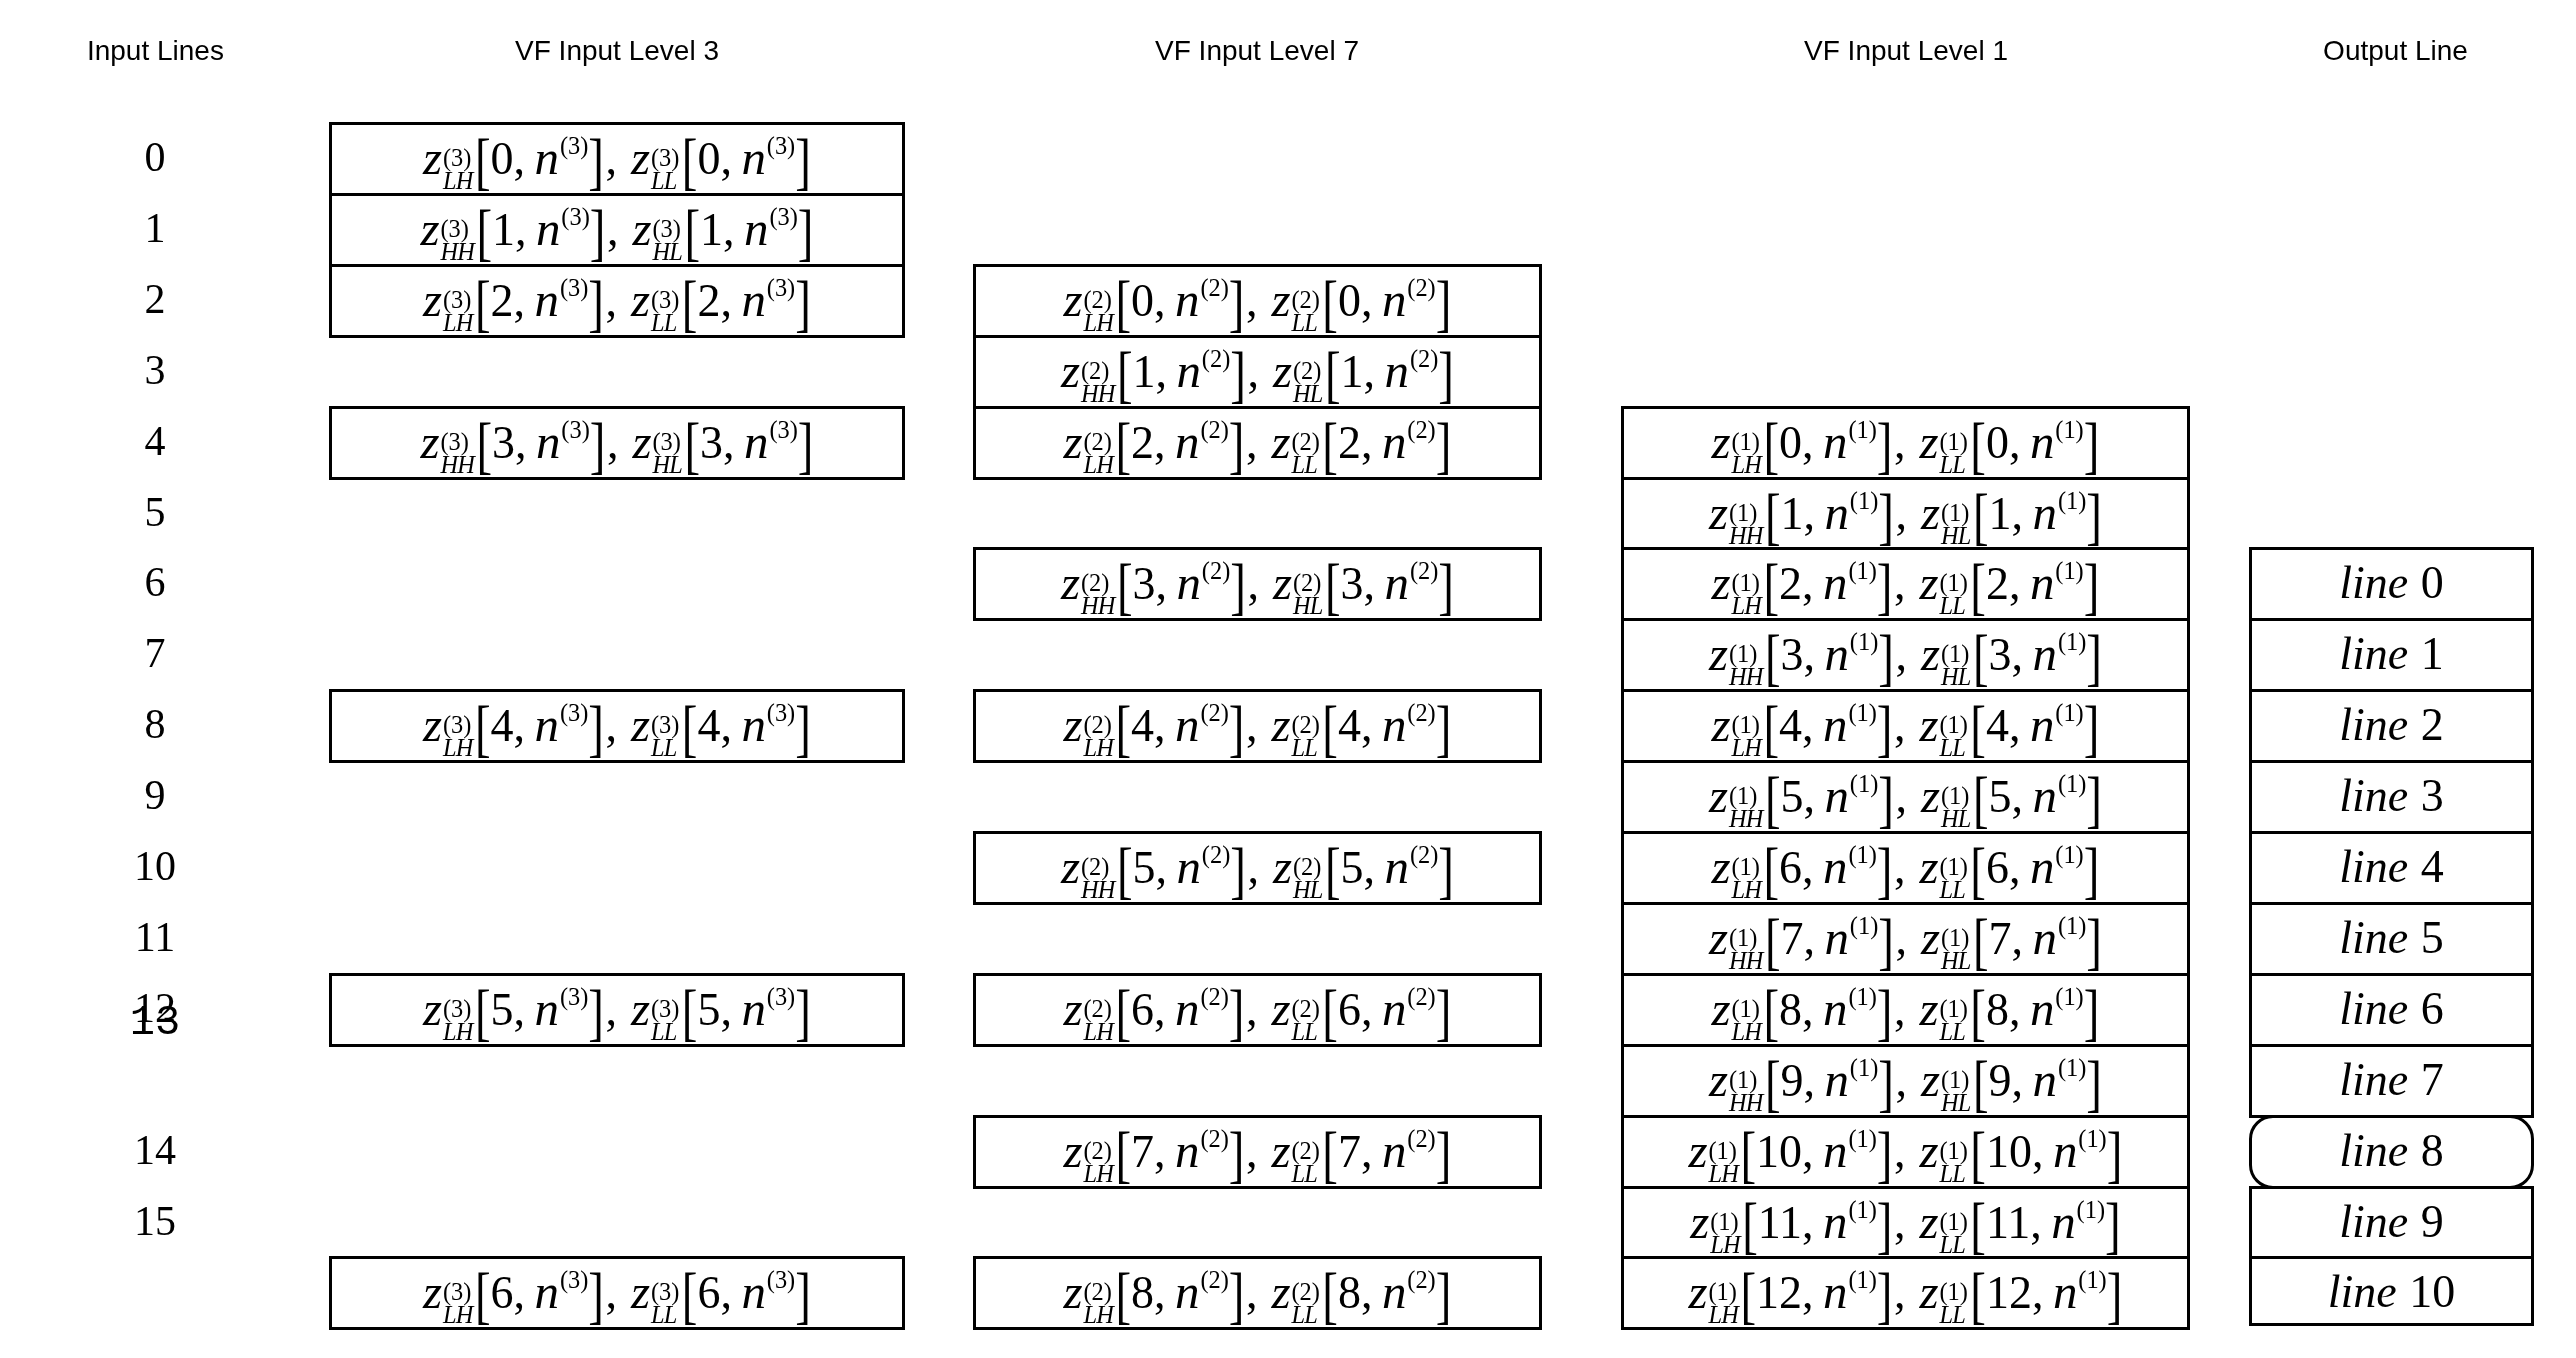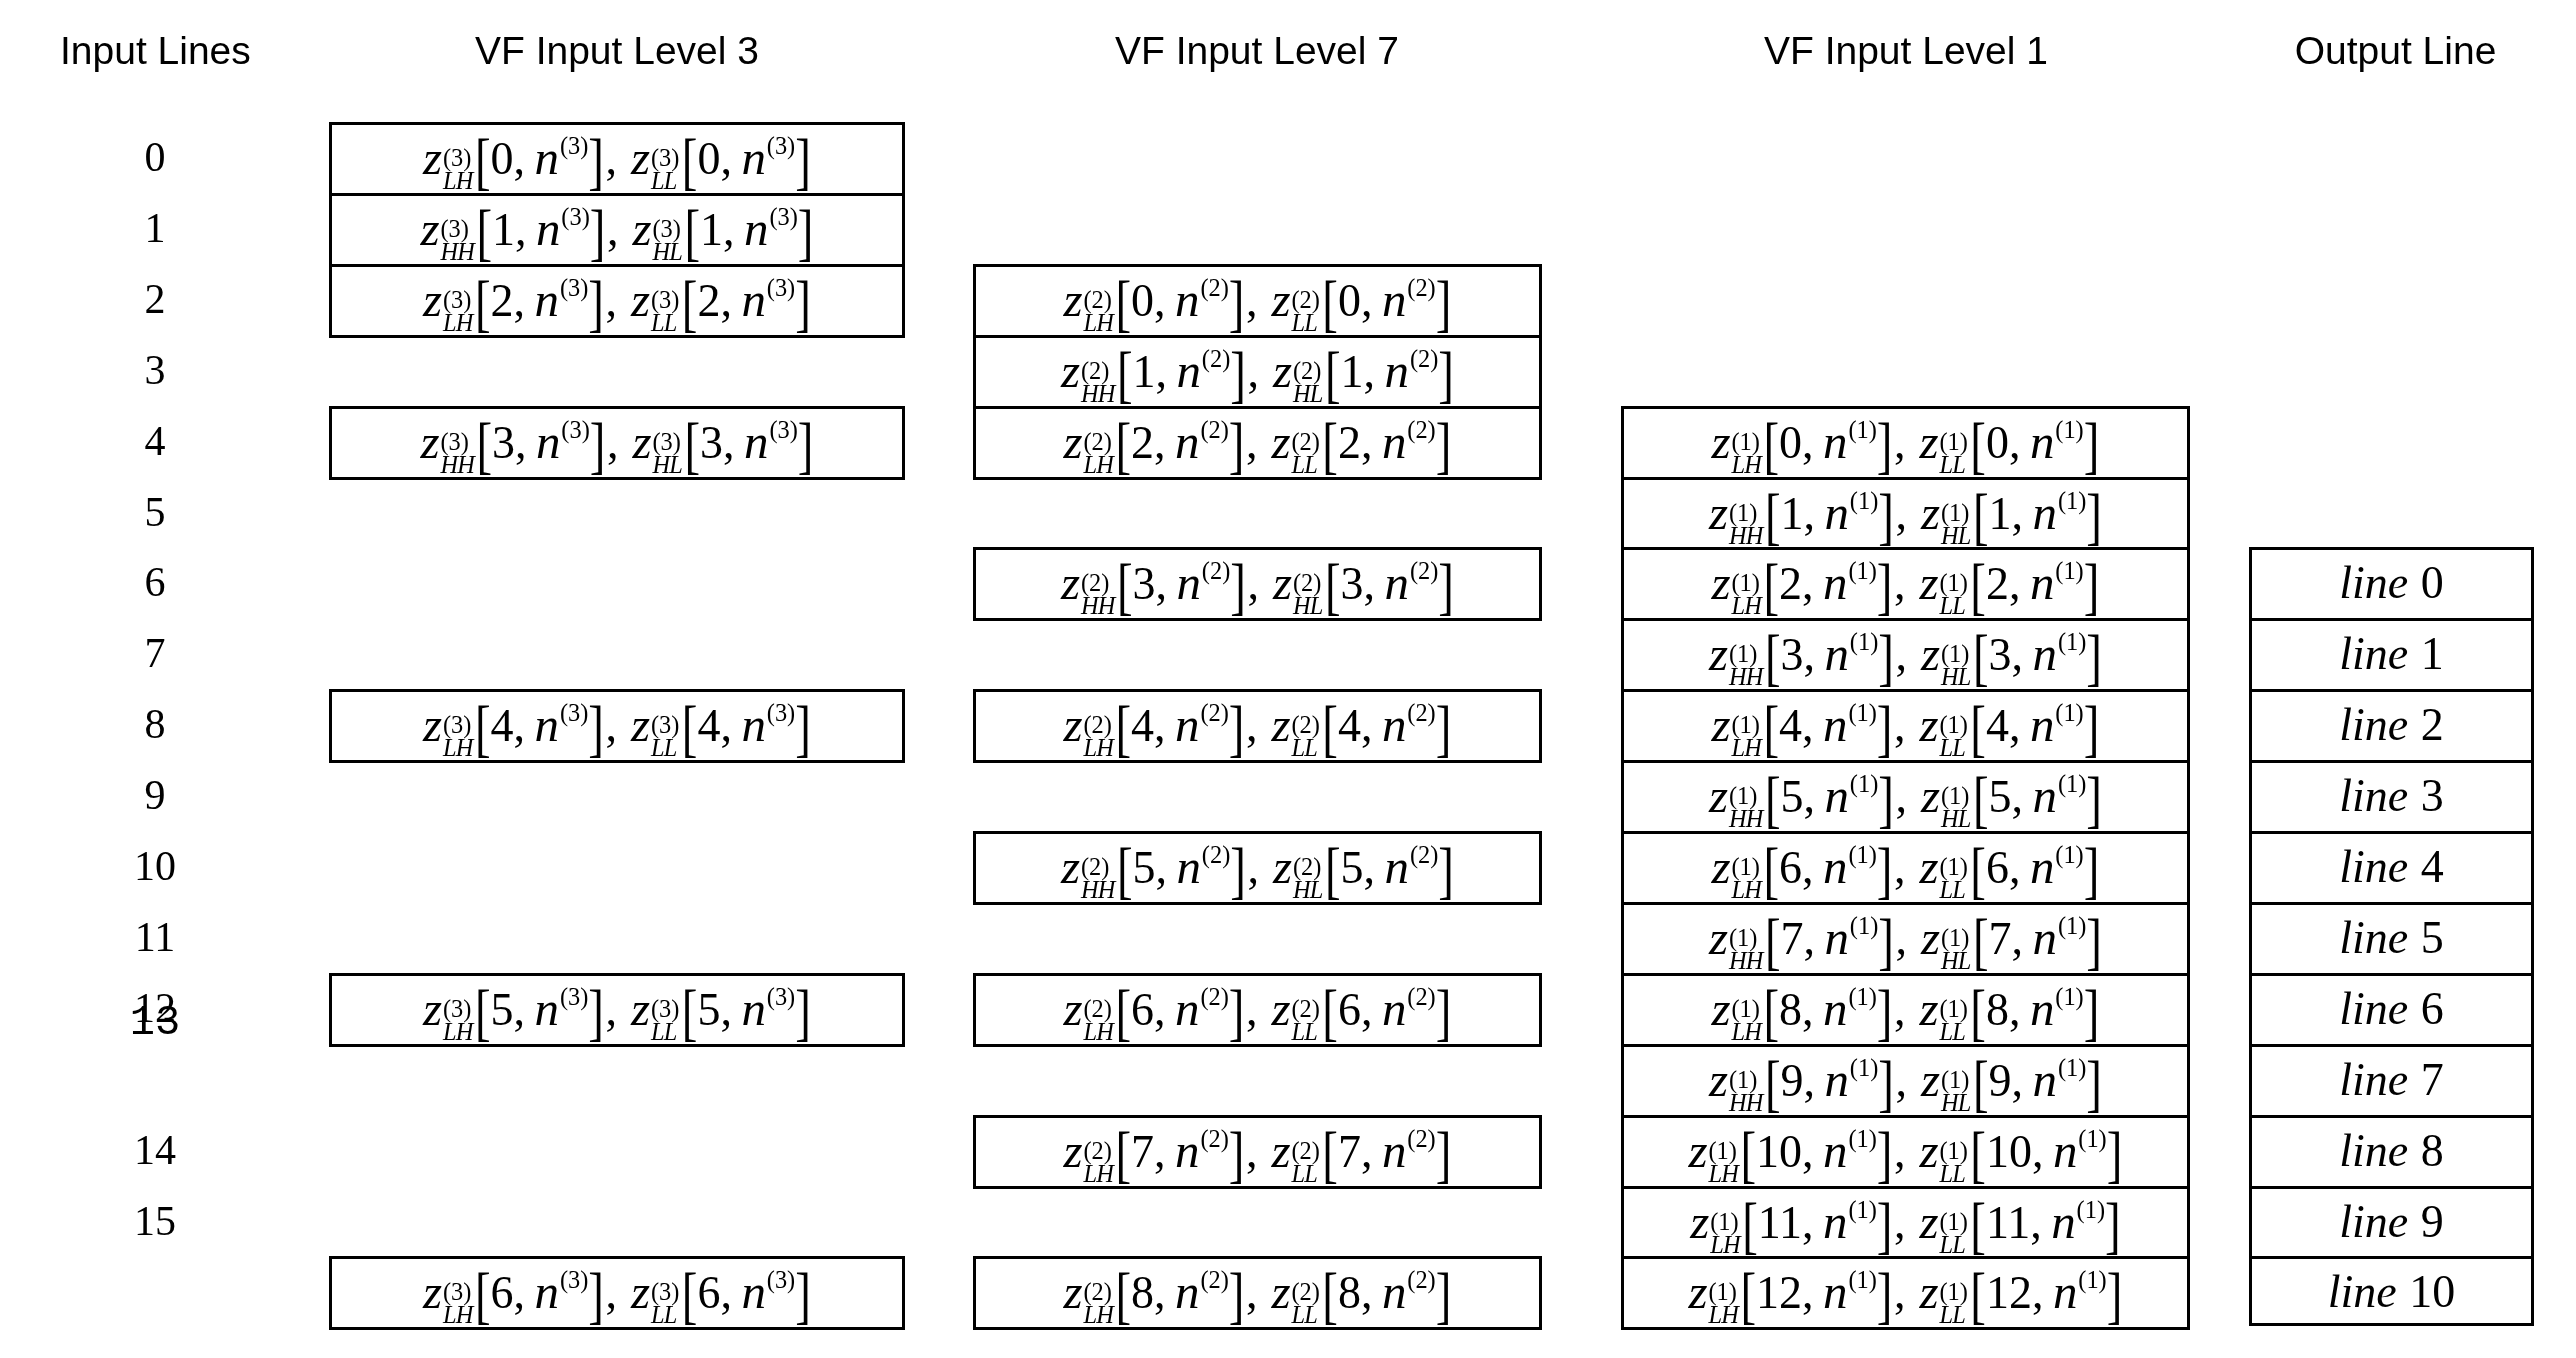--- a/index.html
+++ b/index.html
@@ -8,21 +8,21 @@
     background:#ffffff; color:#000000;
     font-family:"Liberation Serif", serif;
     position:relative; overflow:hidden;
   }
   #diagram { position:absolute; left:0; top:0; width:2576px; height:1358px; }
 
   .hdr {
     position:absolute; top:26px; height:49px; line-height:49px;
     text-align:center; white-space:nowrap;
     font-family:"Liberation Sans", sans-serif;
-    font-size:39px; color:#000;
+    font-size:28px; color:#000;
   }
 
   .rownum {
     position:absolute; left:29px; width:252px;
     text-align:center; font-size:42px; line-height:71px;
     font-family:"Liberation Serif", serif; color:#000;
   }
 
   .cell {
     position:absolute; box-sizing:border-box;
@@ -281,17 +281,17 @@
           <span class="sb">LL</span>
         </span><span class="br">[</span><span class="ix">12</span><span class="cm">,</span><span class="v">n</span><span class="nsup">(1)</span><span class="br">]</span></span></div>
     <div class="cell" style="left: 2249px; top: 547px; width: 285px; height: 74px;"><span class="outword">line</span><span class="outnum">0</span></div>
     <div class="cell" style="left: 2249px; top: 618px; width: 285px; height: 74px;"><span class="outword">line</span><span class="outnum">1</span></div>
     <div class="cell" style="left: 2249px; top: 689px; width: 285px; height: 74px;"><span class="outword">line</span><span class="outnum">2</span></div>
     <div class="cell" style="left: 2249px; top: 760px; width: 285px; height: 74px;"><span class="outword">line</span><span class="outnum">3</span></div>
     <div class="cell" style="left: 2249px; top: 831px; width: 285px; height: 74px;"><span class="outword">line</span><span class="outnum">4</span></div>
     <div class="cell" style="left: 2249px; top: 902px; width: 285px; height: 74px;"><span class="outword">line</span><span class="outnum">5</span></div>
     <div class="cell" style="left: 2249px; top: 973px; width: 285px; height: 74px;"><span class="outword">line</span><span class="outnum">6</span></div>
     <div class="cell" style="left: 2249px; top: 1044px; width: 285px; height: 74px;"><span class="outword">line</span><span class="outnum">7</span></div>
-    <div class="cell" style="left: 2249px; top: 1115px; width: 285px; height: 74px;"><span class="outword">line</span><span class="outnum">8</span></div>
+    <div class="cell" style="left: 2249px; top: 1115px; width: 285px; height: 74px; border-radius: 24px;"><span class="outword">line</span><span class="outnum">8</span></div>
     <div class="cell" style="left: 2249px; top: 1186px; width: 285px; height: 74px;"><span class="outword">line</span><span class="outnum">9</span></div>
     <div class="cell" style="left: 2249px; top: 1256px; width: 285px; height: 70px;"><span class="outword">line</span><span class="outnum">10</span></div>
   </div>
 
 
 </body></html>

